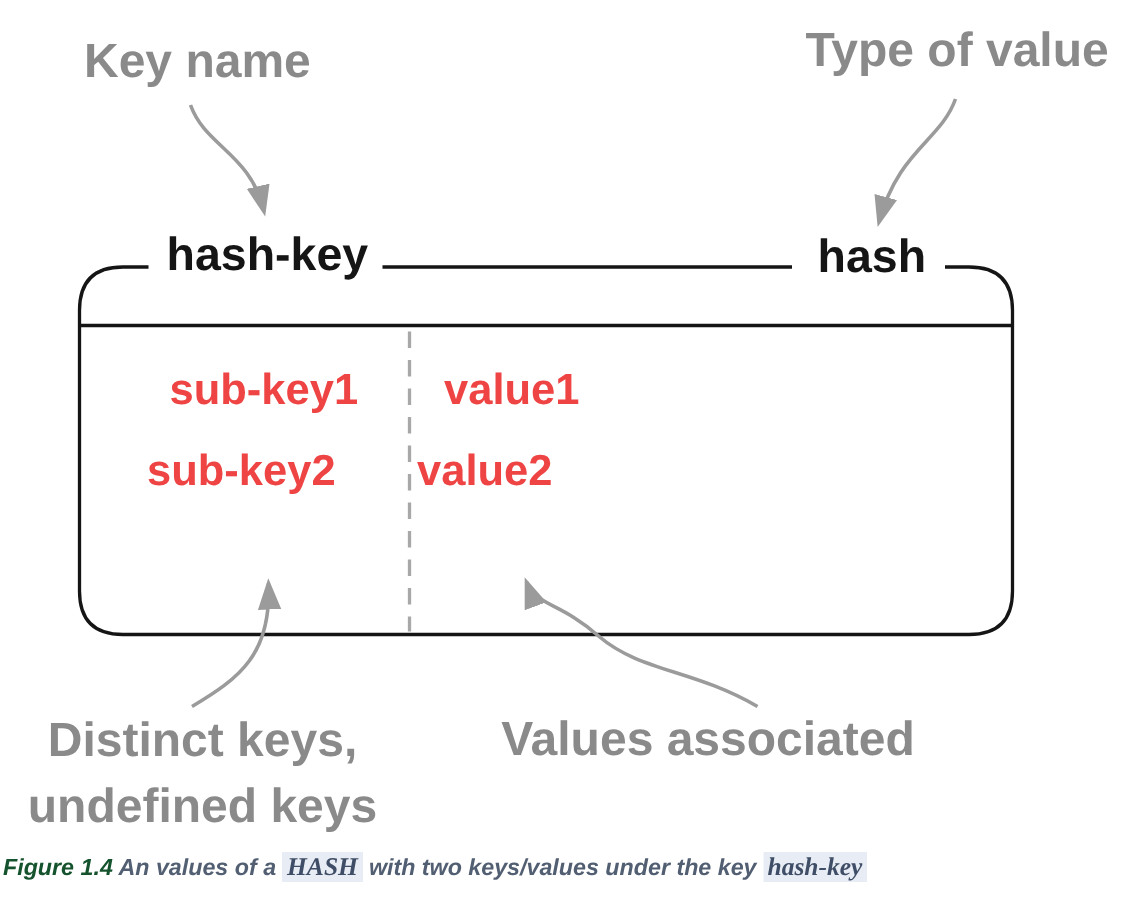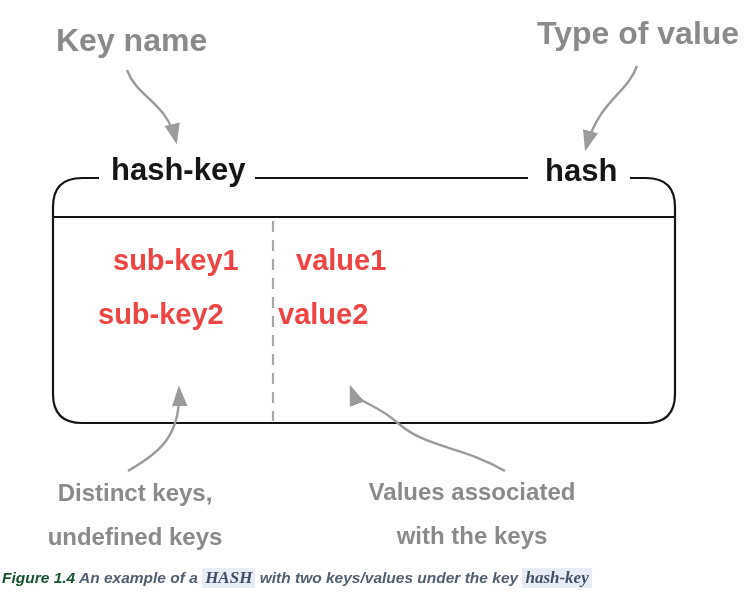--- a/index.html
+++ b/index.html
@@ -17,21 +17,21 @@
     color: #8a8a8a;
     font-size: 32px;
     line-height: 1;
     white-space: nowrap;
   }
   .note-key-name   { left: 56px;  top: 24px; }
   .note-type-value { left: 537px; top: 17px; }
 
   .note-block {
     color: #8a8a8a;
-    font-size: 24px;
+    font-size: 32px;
     line-height: 44px;
     text-align: center;
     white-space: nowrap;
   }
   .note-distinct { left: 5px;   top: 471px; width: 260px; }
   .note-values   { left: 317px; top: 470px; width: 310px; }
 
   
   .box-label {
     color: #151515;
@@ -98,30 +98,29 @@
 
 <div class="abs note note-key-name">Key name</div>
 <div class="abs note note-type-value">Type of value</div>
 
 <div class="abs note-block note-distinct">
   <div>Distinct keys,</div>
   <div>undefined keys</div>
 </div>
 <div class="abs note-block note-values">
   <div>Values associated</div>
-  <div>with the keys</div>
 </div>
 
 <div class="abs box-label lbl-hash-key">hash-key</div>
 <div class="abs box-label lbl-hash">hash</div>
 
 <div class="abs cell r1k">sub-key1</div>
 <div class="abs cell r1v">value1</div>
 <div class="abs cell r2k">sub-key2</div>
 <div class="abs cell r2v">value2</div>
 
 <div class="abs caption">
   <span class="fig-label">Figure 1.4</span>
-  <span>An example of a</span>
+  <span>An values of a</span>
   <span class="cap-code">HASH</span>
   <span>with two keys/values under the key</span>
   <span class="cap-code">hash-key</span>
 </div>
 
 </body></html>

